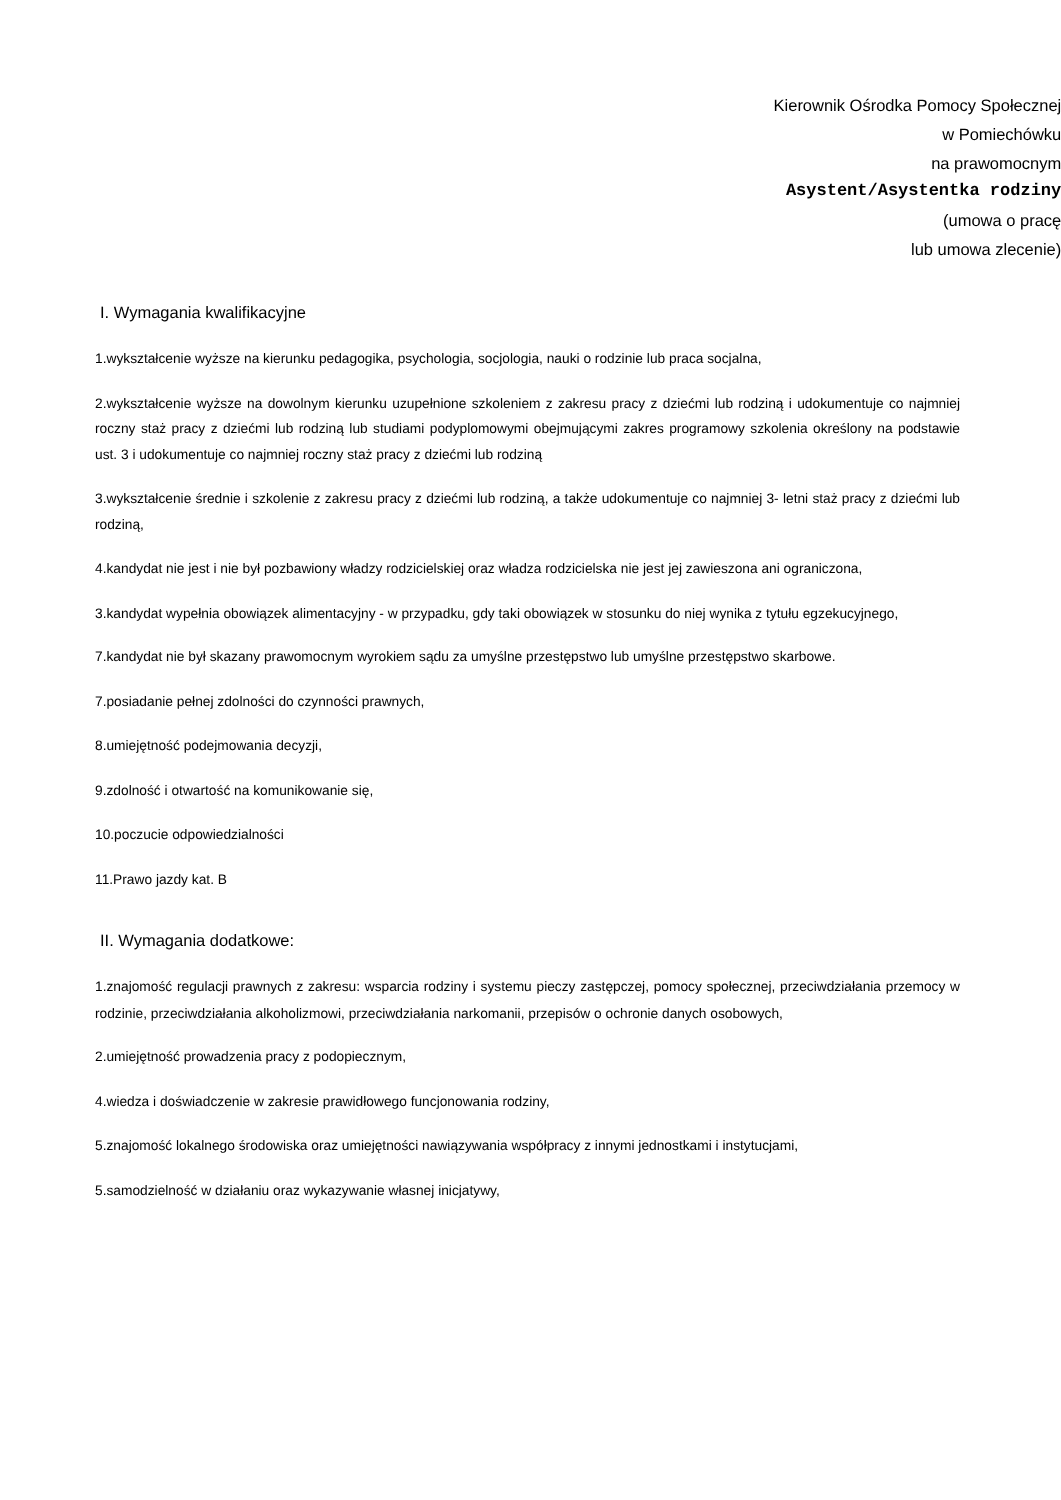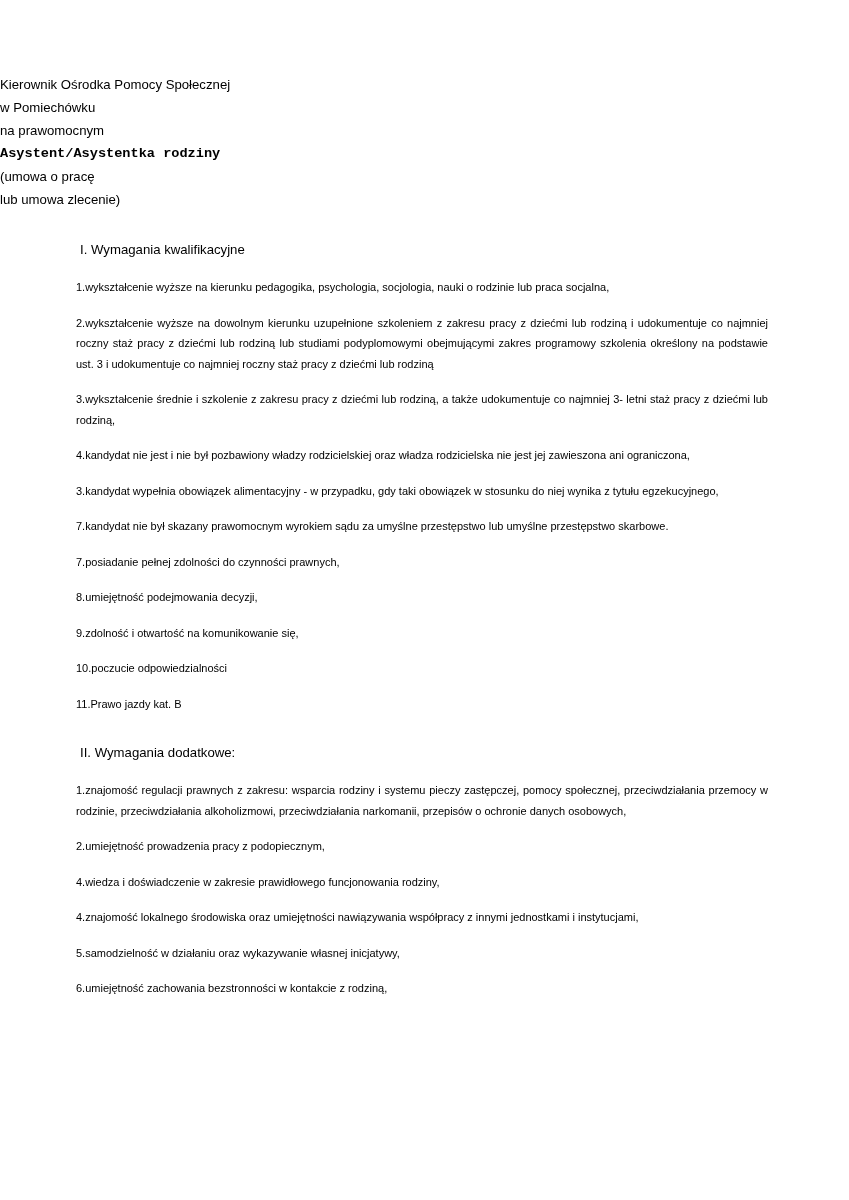--- a/index.html
+++ b/index.html
@@ -18,21 +18,21 @@
     position: relative;
     width: 849px;
     height: 1200px;
     background: #ffffff;
     box-sizing: border-box;
     padding: 0;
     overflow: hidden;
   }
   .header-block {
     margin-top: 74px;
-    text-align: left;
+    text-align: right;
     font-size: 13.2px;
     line-height: 22.9px;
   }
   .header-line {
     display: block;
     white-space: pre;
   }
   .header-line.bold {
     font-weight: bold;
     font-size: 13.6px;
@@ -98,19 +98,18 @@
         <li class="item">11.Prawo jazdy kat. B</li>
       </ul>
   </div>
 
   <div class="sec2-wrap">
     <div class="section-heading">II. Wymagania dodatkowe:</div>
     <ul class="items" id="sec2-list">
         <li class="item">1.znajomość regulacji prawnych z zakresu: wsparcia rodziny i systemu pieczy zastępczej, pomocy społecznej, przeciwdziałania przemocy w rodzinie, przeciwdziałania alkoholizmowi, przeciwdziałania narkomanii, przepisów o ochronie danych osobowych,</li>
         <li class="item">2.umiejętność prowadzenia pracy z podopiecznym,</li>
         <li class="item">4.wiedza i doświadczenie w zakresie prawidłowego funcjonowania rodziny,</li>
-        <li class="item">4.znajomość lokalnego środowiska oraz umiejętności nawiązywania współpracy z innymi jednostkami i instytucjami,</li>
+        <li class="item">5.znajomość lokalnego środowiska oraz umiejętności nawiązywania współpracy z innymi jednostkami i instytucjami,</li>
         <li class="item">5.samodzielność w działaniu oraz wykazywanie własnej inicjatywy,</li>
-        <li class="item">6.umiejętność zachowania bezstronności w kontakcie z rodziną,</li>
       </ul>
   </div>
 
 </div>
 
 </body></html>

